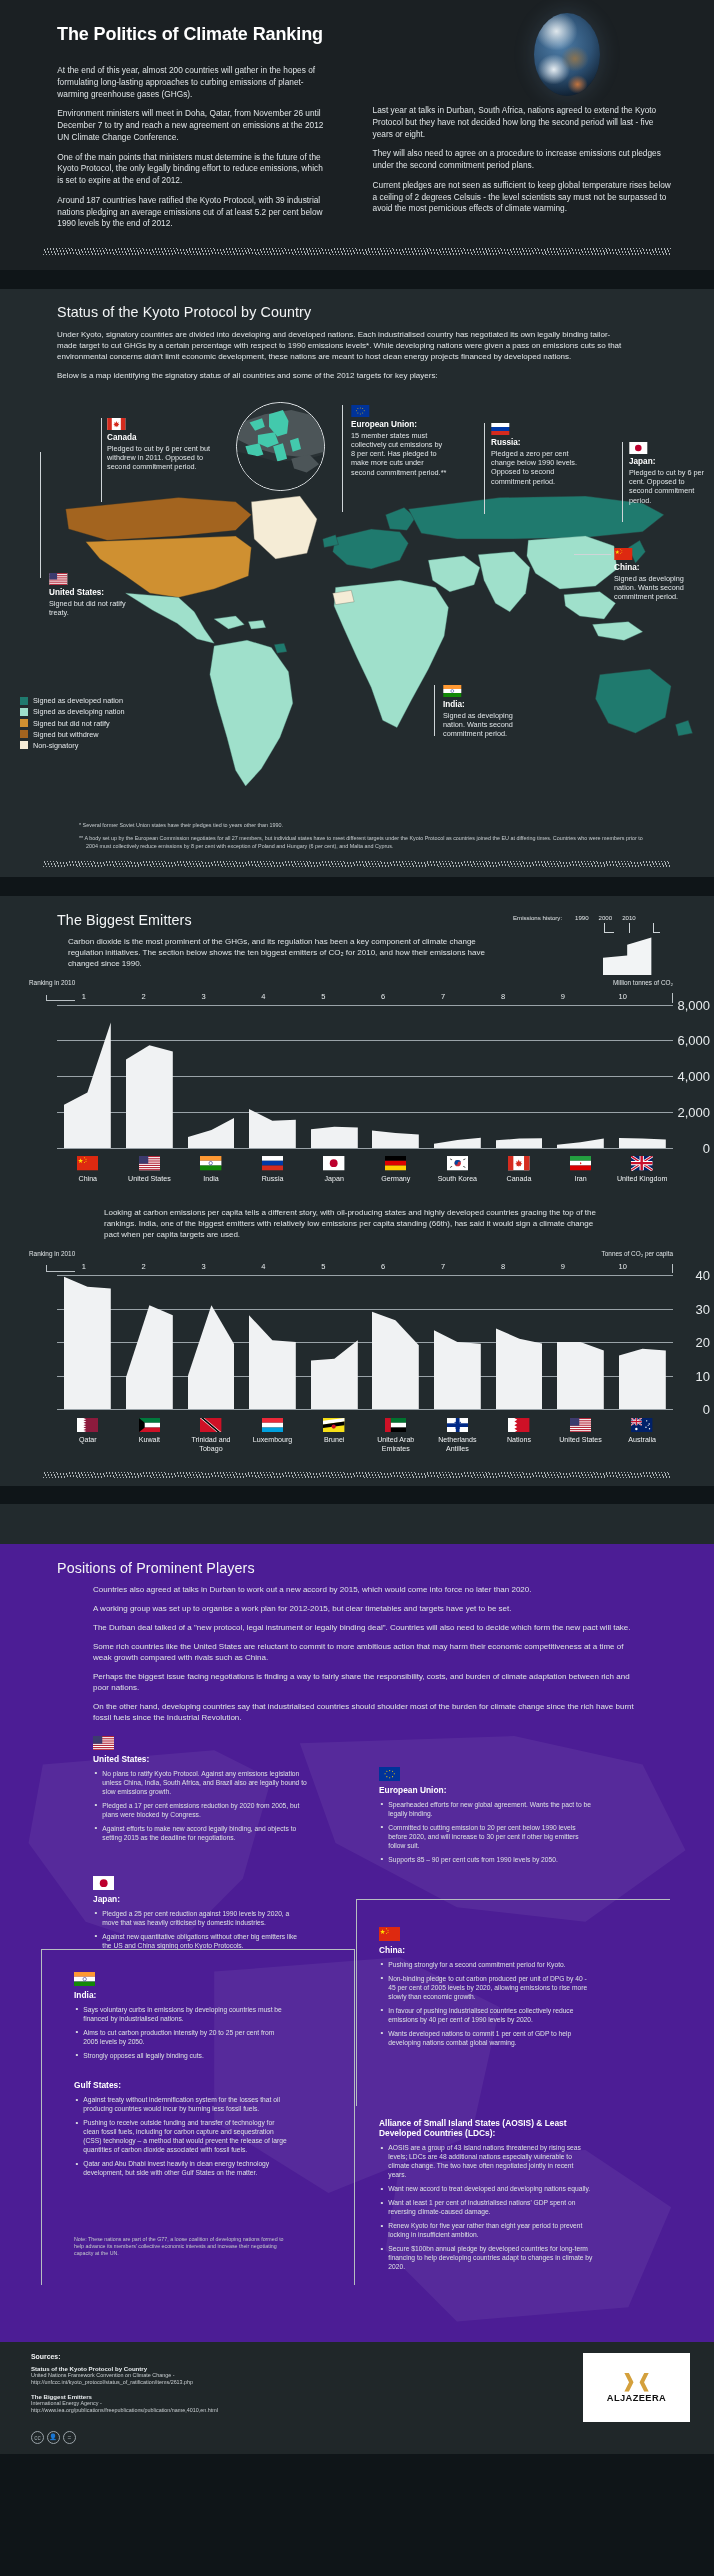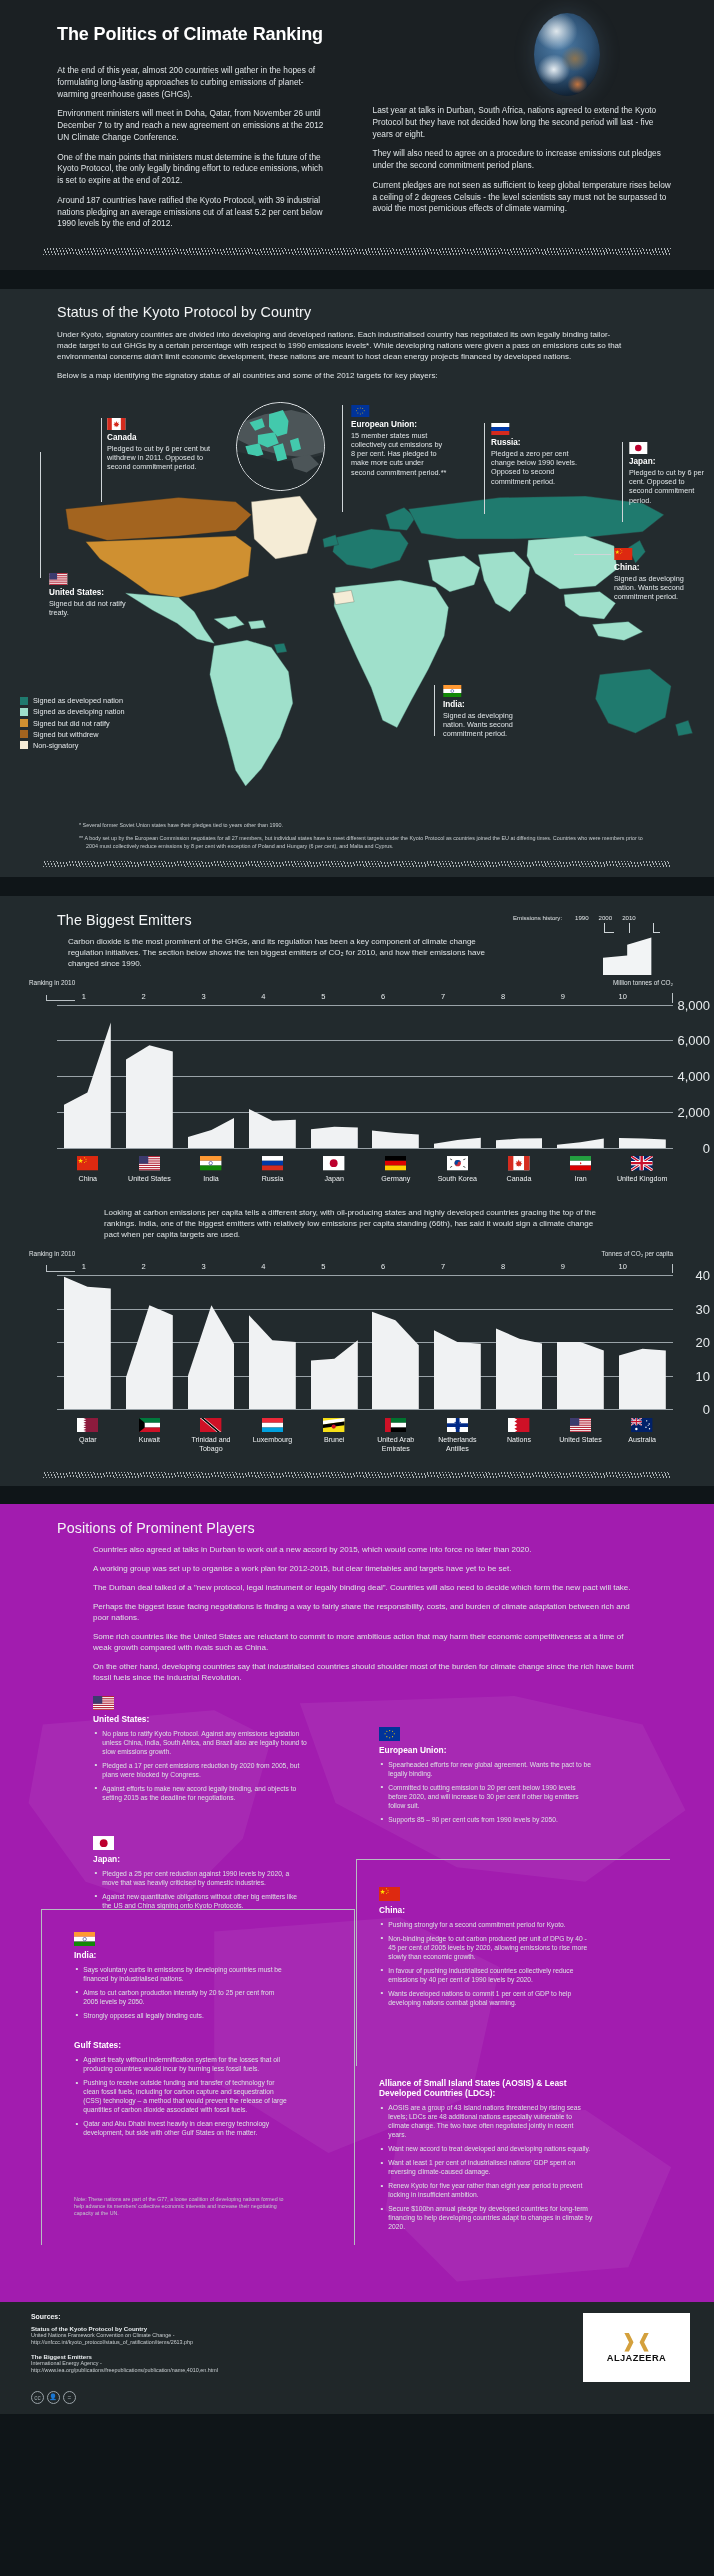--- a/index.html
+++ b/index.html
@@ -89,21 +89,21 @@
   .plot .ylab { position: absolute; right: -37px; font-size: 13px; color: #e7ebed; transform: translateY(-50%); }
   .bars { position: absolute; inset: 0; display: flex; align-items: flex-end; }
   .bar { flex: 1; height: 100%; position: relative; }
   .bar svg { position: absolute; bottom: 0; left: 12%; width: 76%; height: 100%; display: block; }
   .flagrow { display: flex; margin: 8.6px 41px 0 57px; }
   .flagcell { flex: 1; display: flex; flex-direction: column; align-items: center; gap: 4.3px; }
   .flagcell .fname { font-size: 7.1px; color: #eef1f2; text-align: center; line-height: 8.6px; }
   .flagcell .flagbox { width: 21.4px; height: 14.3px; margin: 0; }
 
   
-  .possec { background: #a21caf; padding-bottom: 13px; position: relative; overflow: hidden; }
+  .possec { background: #4c1d95; padding-bottom: 13px; position: relative; overflow: hidden; margin-top: 40px; }
   .pos-body { padding: 0 71px 0 93px; }
   .pos-grid { position: relative; margin-top: 13px; min-height: 593px; }
   .pbox { position: absolute; width: 214px; }
   .pbox h4 { font-size: 8.4px; font-weight: 700; color: #fff; margin: 3.6px 0 5px 0; }
   .pbox h4.two { line-height: 10px; }
   .pbox ul { list-style: none; }
   .pbox li { font-size: 6.7px; line-height: 9px; color: #dde2e4; padding-left: 9.3px; position: relative; margin-bottom: 5px; }
   .pbox li:before { content: "•"; position: absolute; left: 1.4px; top: -0.7px; color: #dde2e4; font-size: 7.9px; }
   .frame { position: absolute; border: 0.7px solid #b6bdc1; }
   .pnote { position: absolute; width: 214px; font-size: 5.3px; line-height: 7.1px; color: #c3c9cc; }
@@ -827,22 +827,22 @@
   </section>
 
   <div class="band-sep"></div>
 
   <section class="possec">
     <h2 class="sec-title">Positions of Prominent Players</h2>
     <div class="pos-body">
       <p class="body">Countries also agreed at talks in Durban to work out a new accord by 2015, which would come into force no later than 2020.</p>
       <p class="body">A working group was set up to organise a work plan for 2012-2015, but clear timetables and targets have yet to be set.</p>
       <p class="body">The Durban deal talked of a "new protocol, legal instrument or legally binding deal". Countries will also need to decide which form the new pact will take.</p>
+      <p class="body">Some rich countries like the United States are reluctant to commit to more ambitious action that may harm their economic competitiveness at a time of weak growth compared with rivals such as China.</p>
       <p class="body">Perhaps the biggest issue facing negotiations is finding a way to fairly share the responsibility, costs, and burden of climate adaptation between rich and poor nations.</p>
-      <p class="body">Some rich countries like the United States are reluctant to commit to more ambitious action that may harm their economic competitiveness at a time of weak growth compared with rivals such as China.</p>
       <p class="body">On the other hand, developing countries say that industrialised countries should shoulder most of the burden for climate change since the rich have burnt fossil fuels since the Industrial Revolution.</p>
     </div>
 
     <div class="pos-grid">
       <svg class="ghostmap" viewBox="0 0 1000 830" preserveAspectRatio="none">
         <path d="M60 40 L300 20 L380 60 L340 200 L240 300 L120 260 L40 150 Z" fill="#ffffff"></path>
         <path d="M420 10 L720 0 L900 40 L960 160 L820 260 L640 240 L470 150 Z" fill="#ffffff"></path>
         <path d="M300 330 L560 310 L700 380 L660 560 L460 640 L300 540 Z" fill="#ffffff"></path>
         <path d="M560 600 L820 580 L940 660 L880 800 L640 820 L540 720 Z" fill="#ffffff"></path>
       </svg>

